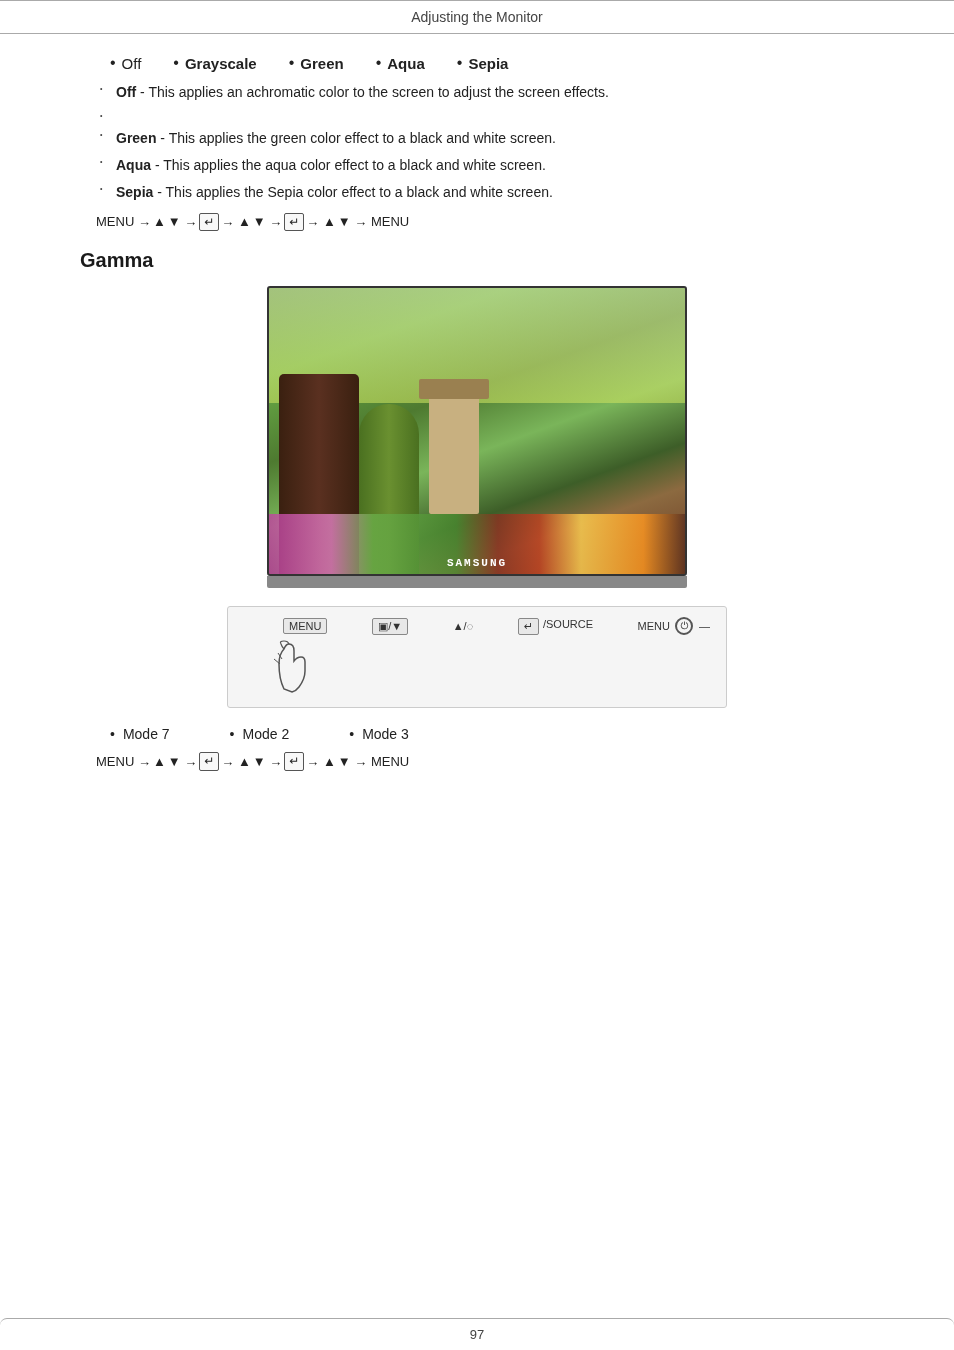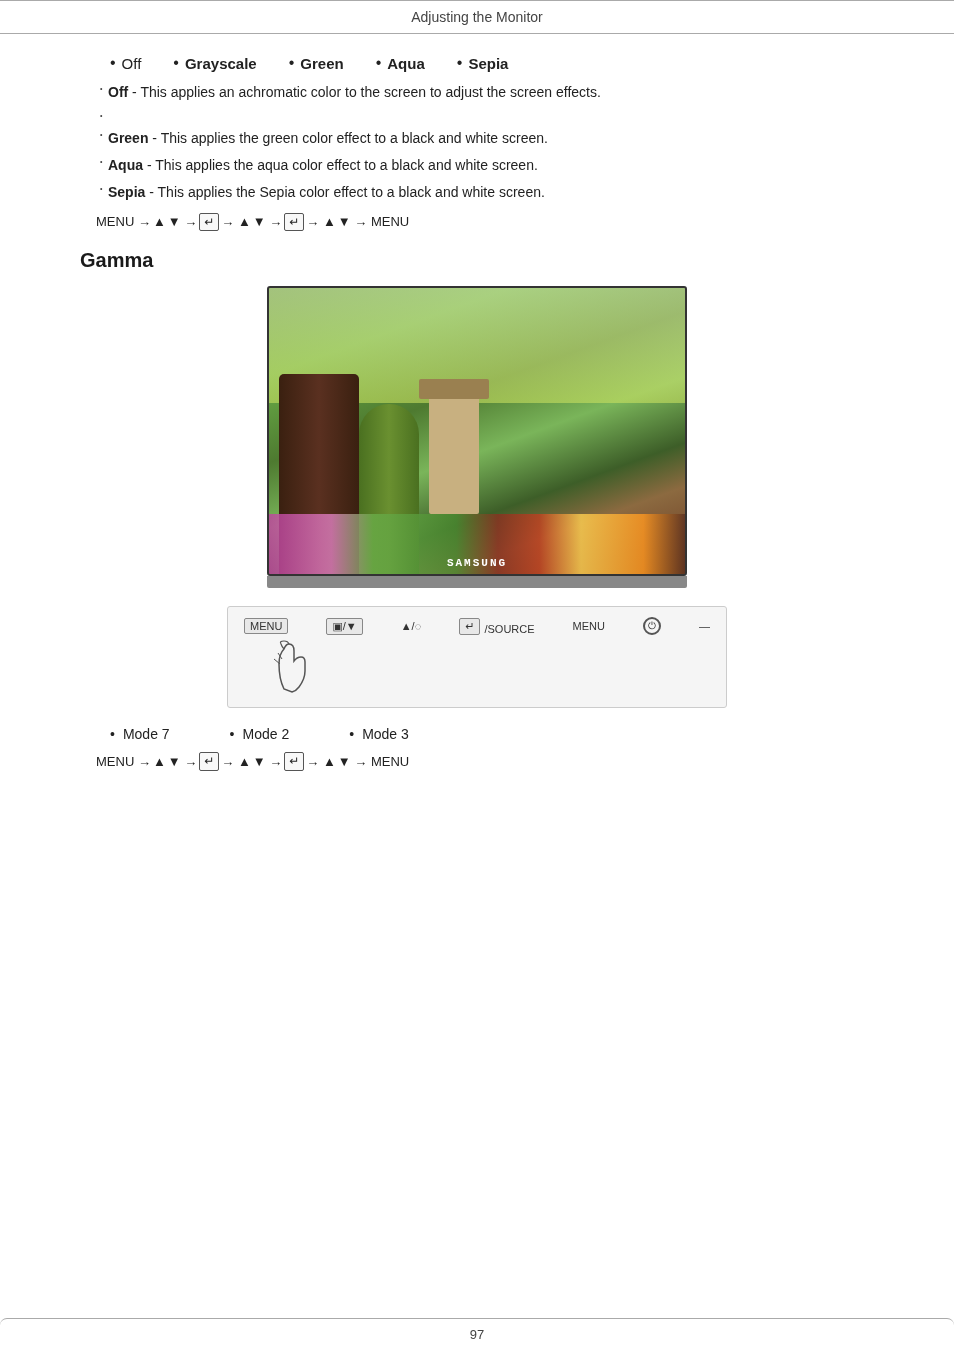--- a/index.html
+++ b/index.html
@@ -52,20 +52,21 @@
     }
 
     .bullet-list {
       margin: 8px 0 8px 20px;
       list-style: none;
     }
 
     .bullet-list li {
       display: flex;
       align-items: flex-start;
+      gap: 8px;
       margin: 6px 0;
       font-size: 14px;
       line-height: 1.5;
     }
 
     .bullet-list li .dot {
       margin-top: 2px;
       font-size: 7px;
       color: #444;
       flex-shrink: 0;
@@ -214,22 +215,23 @@
     .controls-row {
       display: flex;
       align-items: center;
       justify-content: space-between;
       font-size: 12px;
       color: #333;
     }
 
     .ctrl-group {
       display: flex;
-      align-items: flex-end;
+      align-items: flex-start;
       gap: 4px;
+      margin-left: 39px;
     }
 
     .ctrl-btn {
       display: inline-block;
       border: 1px solid #888;
       border-radius: 2px;
       padding: 1px 5px;
       font-size: 11px;
       background: #e8e8e8;
     }

